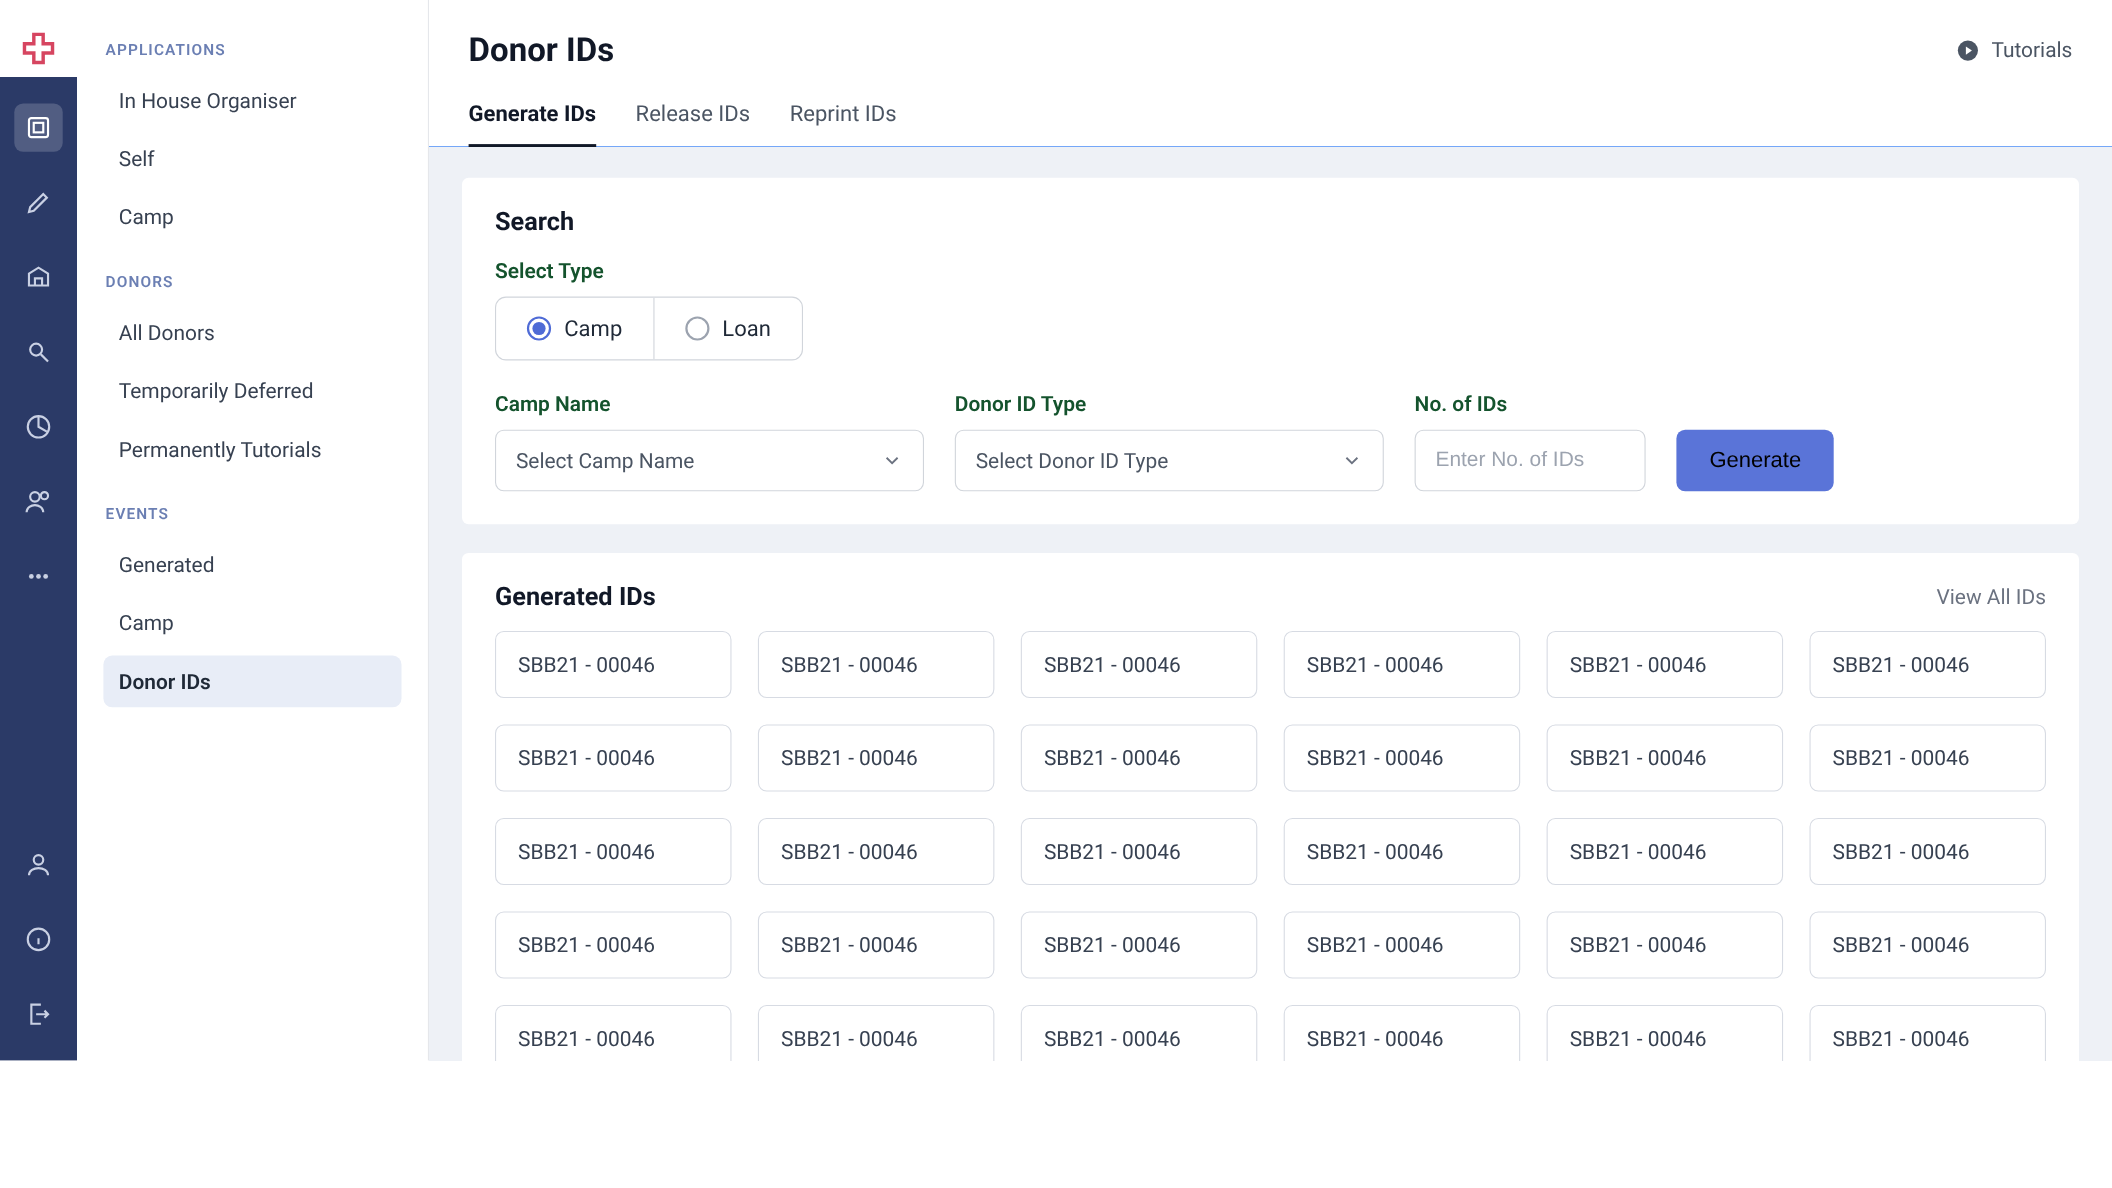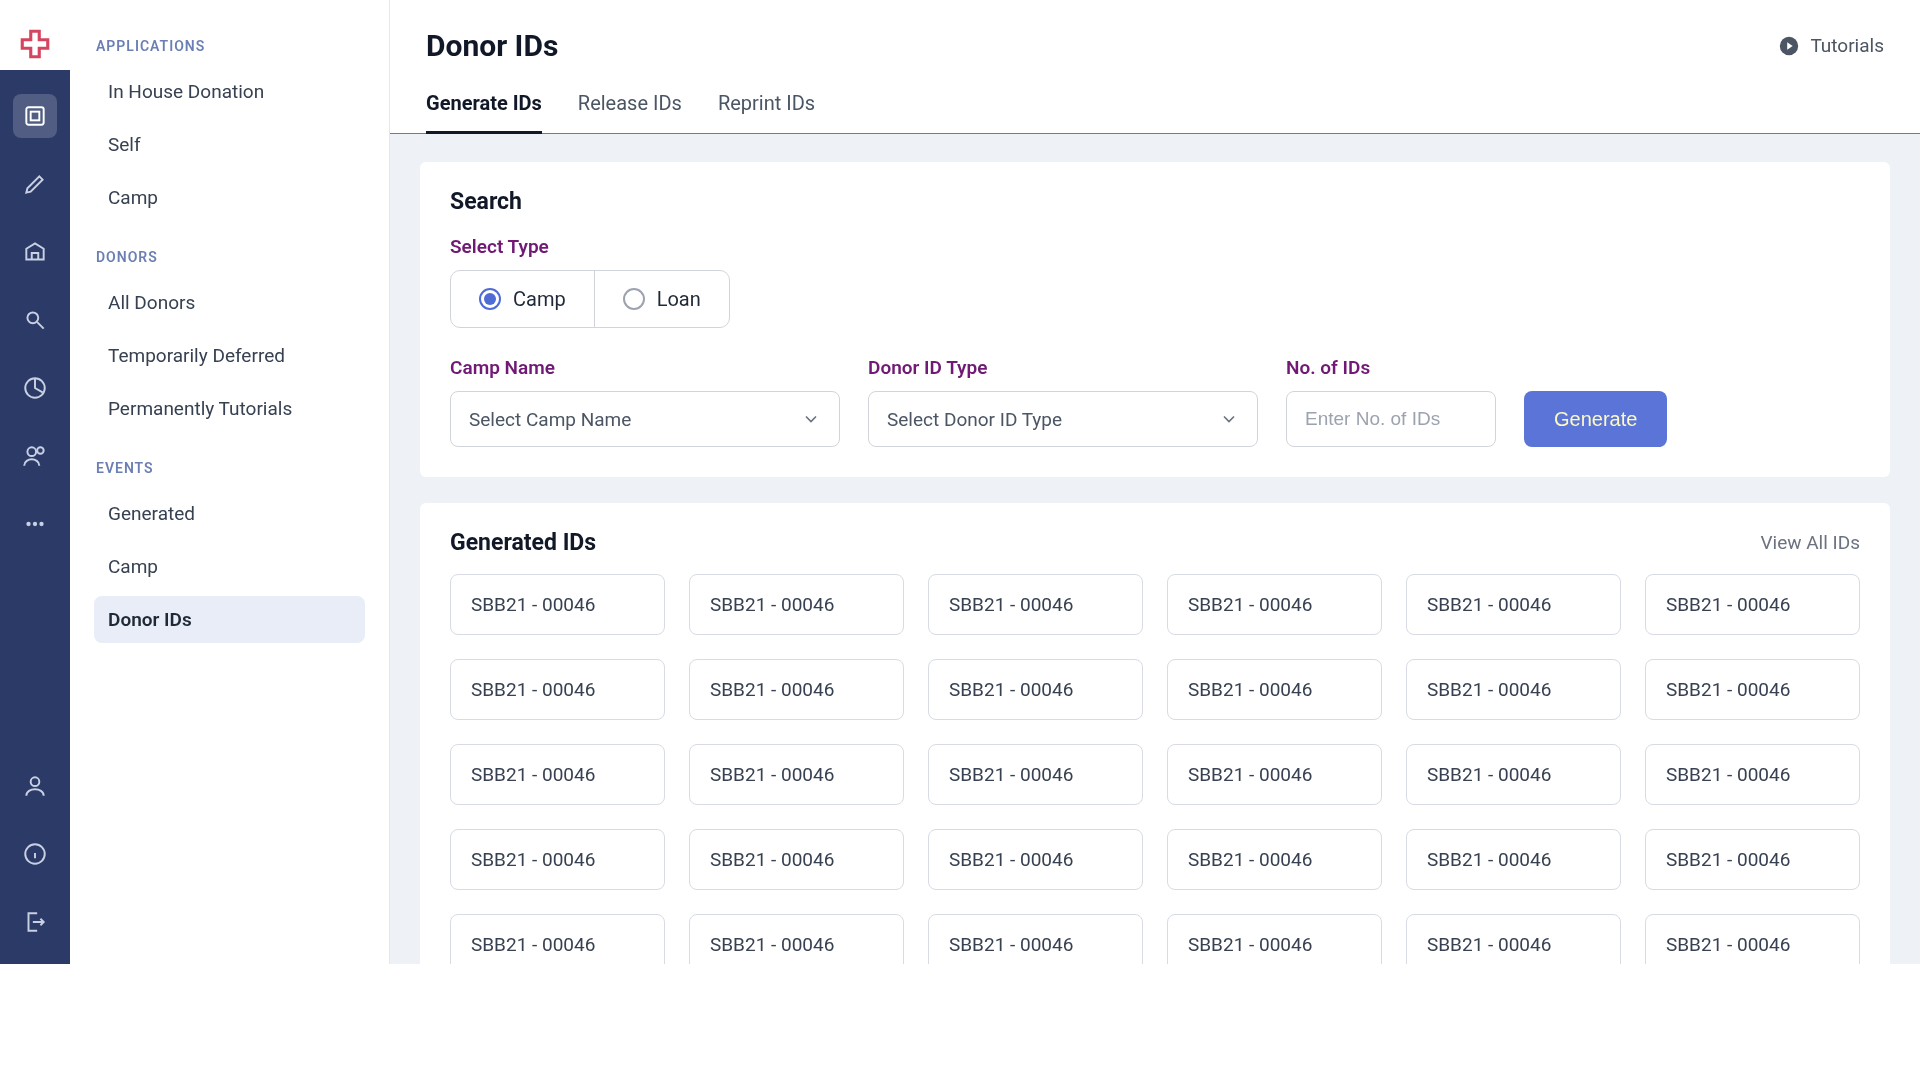--- a/index.html
+++ b/index.html
@@ -36,36 +36,36 @@
 
   .content { flex: 1; background: #eef1f6; padding: 28px 30px; overflow: auto; }
 
   .card { background: #fff; border-radius: 6px; padding: 26px 30px 30px 30px; }
   .card + .card { margin-top: 26px; }
 
   .card-title-row { display: flex; justify-content: space-between; align-items: center; margin-bottom: 18px; }
   .card-title { font-size: 23px; font-weight: 700; color: #111827; }
   .view-all { font-size: 19px; color: #6b7280; cursor: pointer; }
 
-  .label { font-size: 19px; font-weight: 600; color: #701a75; margin-bottom: 12px; }
+  .label { font-size: 19px; font-weight: 600; color: #14532d; margin-bottom: 12px; }
 
   .radio-group { display: inline-flex; border: 1px solid #d1d5db; border-radius: 10px; overflow: hidden; margin-bottom: 28px; }
   .radio-opt { display: flex; align-items: center; gap: 12px; padding: 16px 28px; font-size: 20px; color: #1f2937; cursor: pointer; }
   .radio-opt + .radio-opt { border-left: 1px solid #d1d5db; }
   .radio-circle { width: 22px; height: 22px; border: 2px solid #9ca3af; border-radius: 50%; display: flex; align-items: center; justify-content: center; }
   .radio-opt.selected .radio-circle { border-color: #4f6bd6; }
   .radio-opt.selected .radio-circle::after { content: ""; width: 12px; height: 12px; background: #4f6bd6; border-radius: 50%; }
 
   .form-row { display: flex; gap: 28px; align-items: flex-end; }
   .field { display: flex; flex-direction: column; }
   .select { height: 56px; border: 1px solid #d1d5db; border-radius: 8px; padding: 0 18px; font-size: 19px; color: #4b5563; background: #fff; display: flex; align-items: center; justify-content: space-between; cursor: pointer; }
   .select svg { width: 20px; height: 20px; color: #6b7280; }
   .input { height: 56px; border: 1px solid #d1d5db; border-radius: 8px; padding: 0 18px; font-size: 19px; color: #1f2937; }
   .input::placeholder { color: #9ca3af; }
-  .btn-primary { height: 56px; padding: 0 30px; background: #5a74d8; color: #fef9c3; font-size: 20px; border: none; border-radius: 8px; cursor: pointer; font-weight: 500; }
+  .btn-primary { height: 56px; padding: 0 30px; background: #5a74d8; color: #000000; font-size: 20px; border: none; border-radius: 8px; cursor: pointer; font-weight: 500; }
 
   .id-grid { display: grid; grid-template-columns: repeat(6, 1fr); gap: 24px; }
   .id-chip { border: 1px solid #d7dbe3; border-radius: 8px; padding: 18px 20px; font-size: 19px; color: #374151; background: #fff; }
 </style>
 </head>
 <body>
 
 <div class="app">
 
   <div class="icon-rail">
@@ -134,21 +134,21 @@
       <svg viewBox="0 0 24 24" fill="none" stroke="currentColor" stroke-width="1.8">
           <path d="M14 4h-8v16h8"></path>
           <path d="M10 12h10m-3-3 3 3-3 3"></path>
         </svg>
     </div>
   </div>
 
   <div class="sidebar" id="sidebar">
       <div class="sb-group">
         <div class="sb-section-title">APPLICATIONS</div>
-        <div class="sb-item">In House Donation</div>
+        <div class="sb-item">In House Organiser</div>
         <div class="sb-item">Self</div>
         <div class="sb-item">Camp</div>
       </div>
       <div class="sb-group">
         <div class="sb-section-title">DONORS</div>
         <div class="sb-item">All Donors</div>
         <div class="sb-item">Temporarily Deferred</div>
         <div class="sb-item">Permanently Tutorials</div>
       </div>
       <div class="sb-group">

